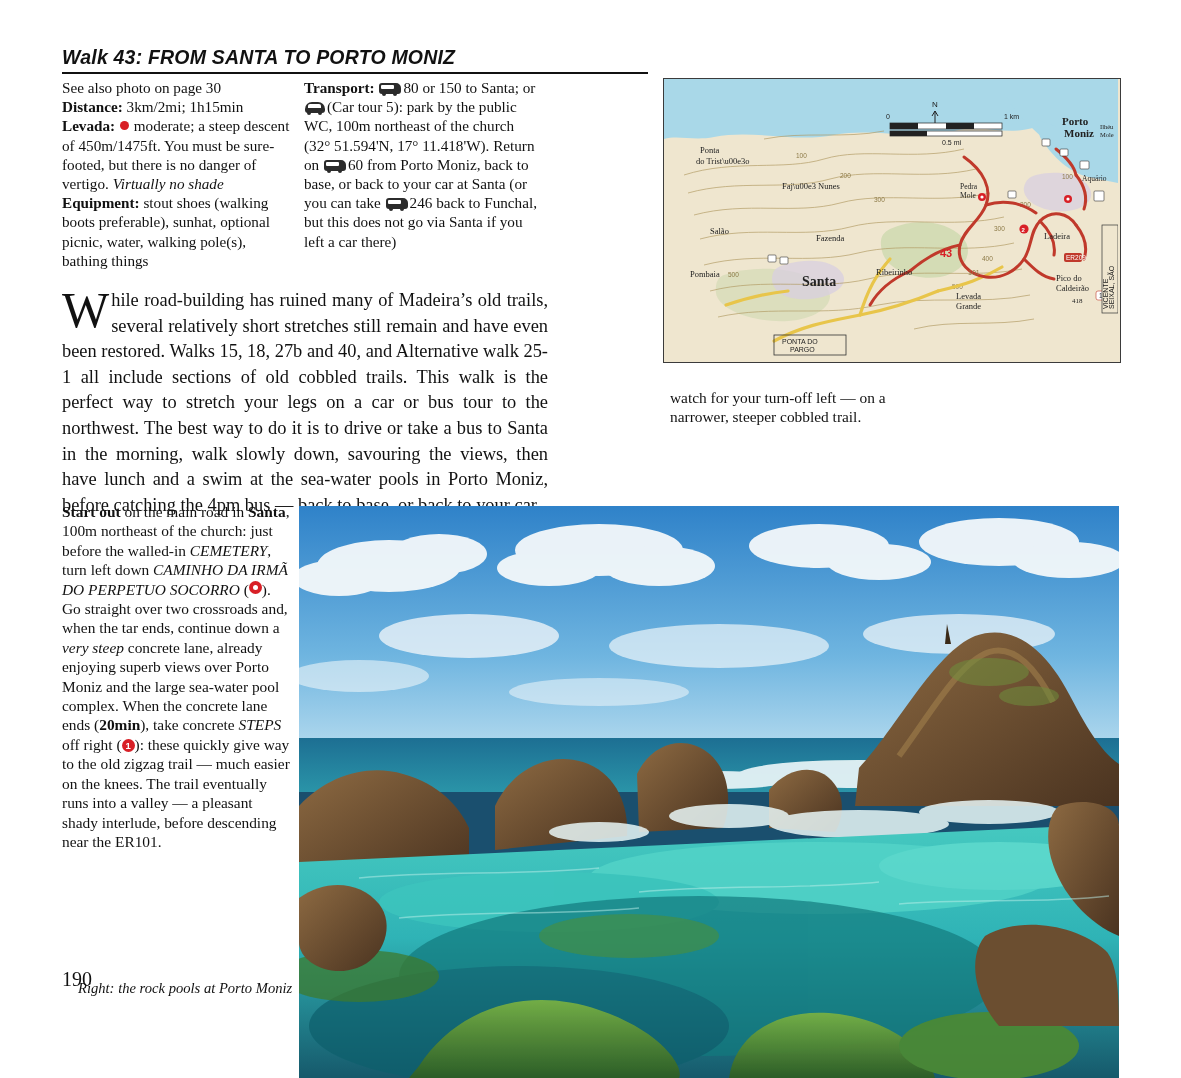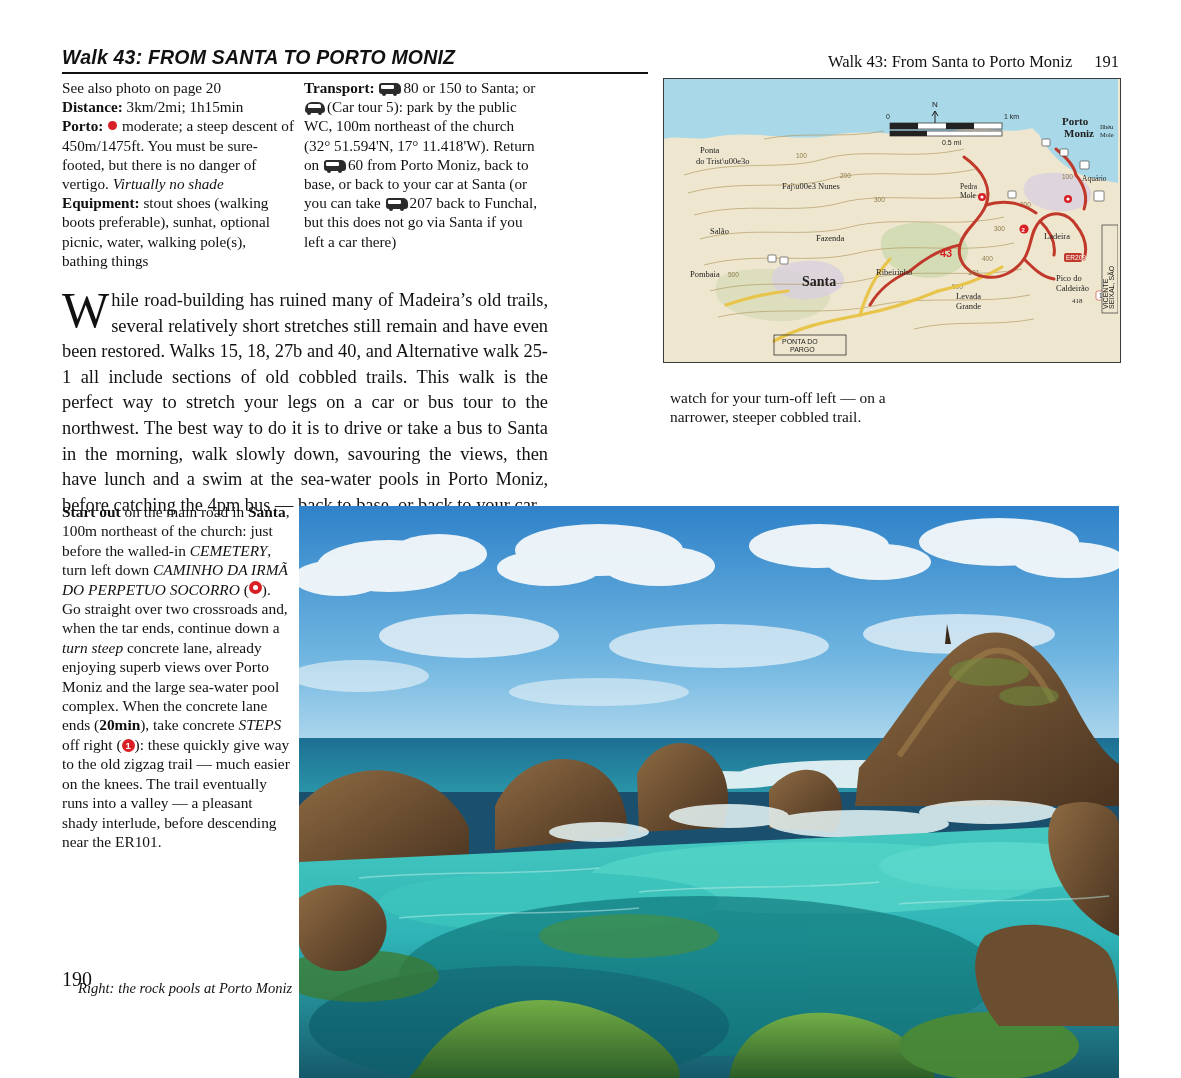--- a/index.html
+++ b/index.html
@@ -257,64 +257,61 @@
 </style>
 </head>
 <body>
 
 <div class="page">
 
   <div class="walk-title">Walk 43: FROM SANTA TO PORTO MONIZ</div>
   <div class="title-rule"></div>
 
   <div class="info-col-a">
-    <span>See also photo on page 20</span><br>
+    <span>See also photo on page 30</span><br>
     <b>Distance:</b>
     <span>3km/2mi; 1h15min</span><br>
-    <b>Porto:</b>
+    <b>Levada:</b>
     <span class="dot-red"></span>
     <span>moderate; a steep descent of 450m/1475ft. You must be sure-footed, but there is no danger of vertigo.</span>
     <span class="ital">Virtually no shade</span><br>
     <b>Equipment:</b>
     <span>stout shoes (walking boots preferable), sunhat, optional picnic, water, walking pole(s), bathing things</span>
   </div>
 
   <div class="info-col-b">
     <b>Transport:</b>
     <span class="bus-ico"></span><span>80 or 150 to Santa; or</span>
     <span class="car-ico"></span><span>(Car tour 5): park by the public WC, 100m northeast of the church (32° 51.594'N, 17° 11.418'W). Return on</span>
     <span class="bus-ico"></span><span>60 from Porto Moniz, back to base, or back to your car at Santa (or you can take</span>
-    <span class="bus-ico"></span><span>207 back to Funchal, but this does not go via Santa if you left a car there)</span>
+    <span class="bus-ico"></span><span>246 back to Funchal, but this does not go via Santa if you left a car there)</span>
   </div>
 
   <div class="intro-para">
     <span class="dropcap">W</span><span>hile road-building has ruined many of Madeira’s old trails, several relatively short stretches still remain and have even been restored. Walks 15, 18, 27b and 40, and Alternative walk 25-1 all include sections of old cobbled trails. This walk is the perfect way to stretch your legs on a car or bus tour to the northwest. The best way to do it is to drive or take a bus to Santa in the morning, walk slowly down, savouring the views, then have lunch and a swim at the sea-water pools in Porto Moniz, before catching the 4pm bus — back to base, or back to your car.</span>
   </div>
 
   <div class="body-col">
     <p>
       <b>Start out</b>
       <span>on the main road in</span>
       <b>Santa</b><span>, 100m northeast of the church: just before the walled-in</span>
       <i>CEMETERY</i><span>, turn left down</span>
       <i>CAMINHO DA IRMÃ DO PERPETUO SOCORRO</i>
       <span>(</span><span class="wpt-ring"></span><span>). Go straight over two crossroads and, when the tar ends, continue down a</span>
-      <i>turn steep</i>
+      <i>very steep</i>
       <span>concrete lane, already enjoying superb views over Porto Moniz and the large sea-water pool complex. When the concrete lane ends (</span><b>20min</b><span>), take concrete</span>
       <i>STEPS</i>
       <span>off right (</span><span class="wpt">1</span><span>): these quickly give way to the old zigzag trail — much easier on the knees. The trail eventually runs into a valley — a pleasant shady interlude, before descending near the ER101.</span>
     </p>
   </div>
 
   <div class="caption">Right: the rock pools at Porto Moniz</div>
   <div class="folio-left">190</div>
 
-  <div class="running-head">
-    <span>Walk 43: From Santa to Porto Moniz</span><span class="folio-right">191</span>
-  </div>
 
   <div class="map-frame">
     <svg class="map-svg" width="454" height="281" viewBox="0 0 454 281" xmlns="http://www.w3.org/2000/svg">
       <defs>
         <clipPath id="mapclip">
             <rect x="0" y="0" width="454" height="281"></rect>
           </clipPath>
       </defs>
       <g clip-path="url(#mapclip)">
         <rect x="0" y="0" width="454" height="281" fill="#efe6cf"></rect>

